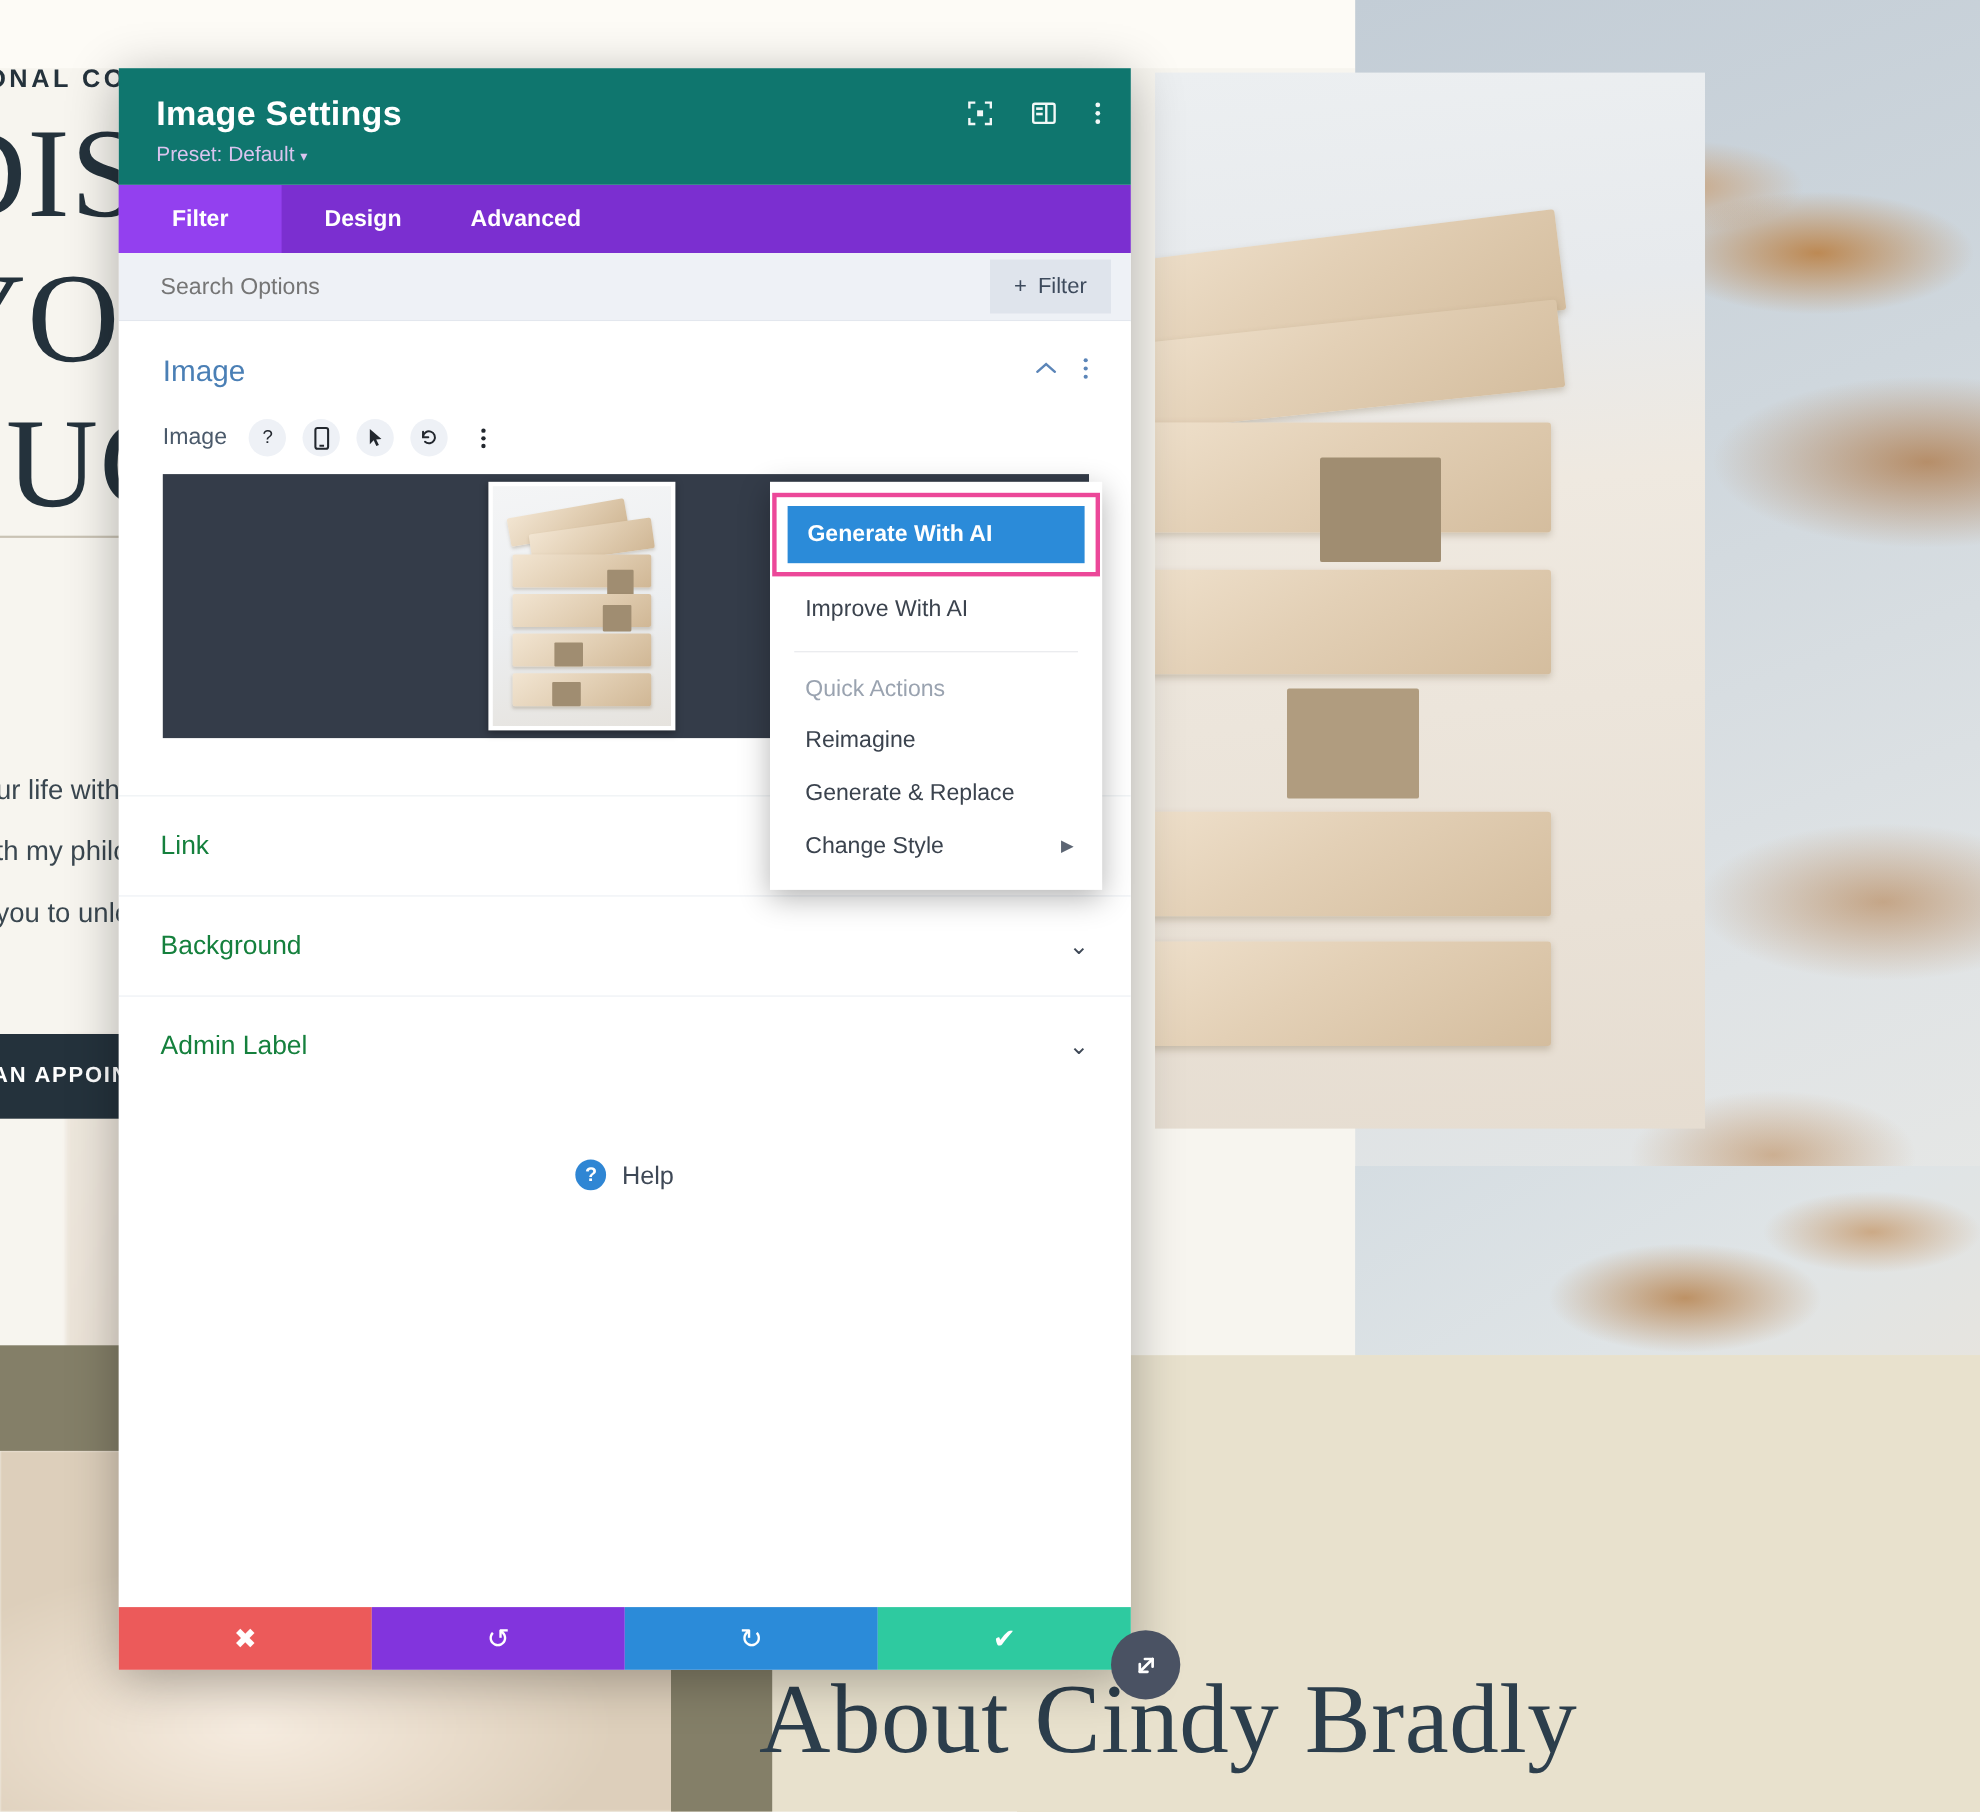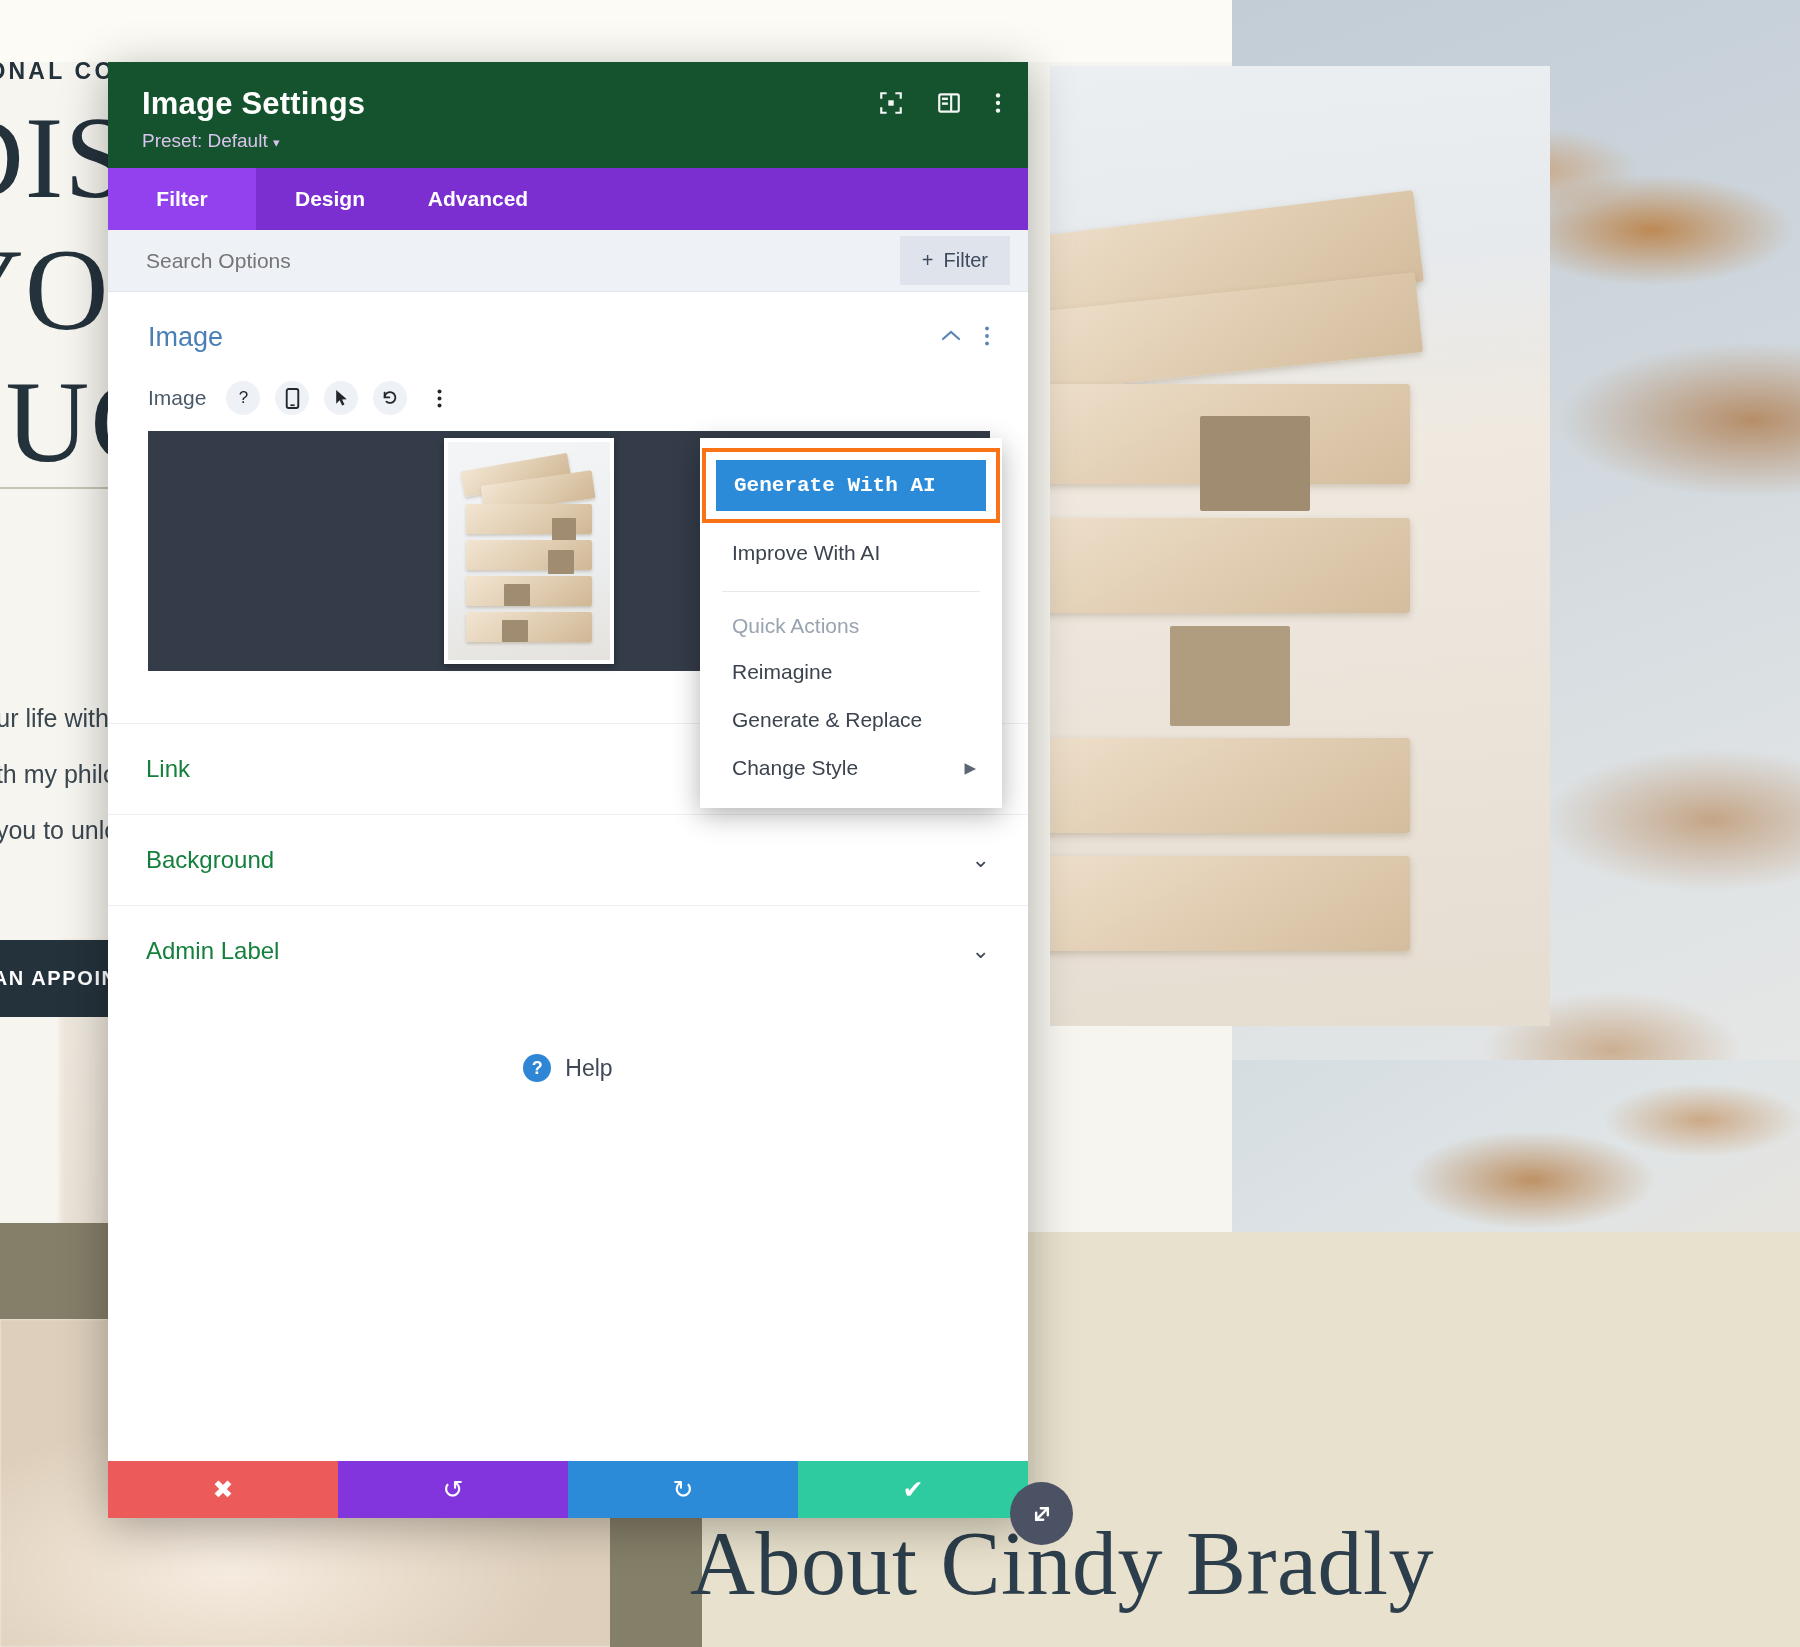--- a/index.html
+++ b/index.html
@@ -124,21 +124,21 @@
   
   #modal {
     position: absolute; left: 108px; top: 62px;
     width: 920px; height: 1456px;
     background: #fff;
     box-shadow: 0 8px 44px rgba(0,0,0,.3);
     display: flex; flex-direction: column;
     z-index: 30;
   }
   .m-head {
-    background: #14532d; padding: 24px 32px 16px 34px; position: relative;
+    background: #0f766e; padding: 24px 32px 16px 34px; position: relative;
   }
   .m-title { color: #fff; font-size: 31px; font-weight: 700; letter-spacing: .2px; }
   .m-preset { color: #d9c4ee; font-size: 19px; margin-top: 8px; }
   .m-preset .caret { font-size: 13px; }
   .m-head-icons {
     position: absolute; right: 26px; top: 28px; display: flex; gap: 32px; align-items: center;
   }
   .hicon { color: #fff; opacity: .95; cursor: pointer; line-height: 0; }
 
   .m-tabs { background: #7b2fd0; display: flex; }
@@ -241,21 +241,21 @@
   .fbtn.save   { background: #2ecaa0; }
 
   
   #ai-menu {
     position: absolute; left: 700px; top: 438px;
     width: 302px; background: #fff;
     box-shadow: 0 7px 26px rgba(0,0,0,.3);
     padding: 10px 0 16px 0; z-index: 70;
   }
   .ai-hl-wrap {
-    border: 4px solid #f97316; margin: 0 2px 6px 2px; padding: 8px 10px; font-family: Liberation Mono, monospace;
+    border: 4px solid #ec4899; margin: 0 2px 6px 2px; padding: 8px 10px;
   }
   .ai-primary {
     background: #2b8bd9; color: #fff; font-size: 21px; font-weight: 700;
     padding: 14px 18px; cursor: pointer;
   }
   .ai-item {
     padding: 12px 32px; font-size: 21px; color: #3b434e; cursor: pointer;
   }
   .ai-sep { height: 1px; background: #e6e8ec; margin: 14px 22px; }
   .ai-group-label {

